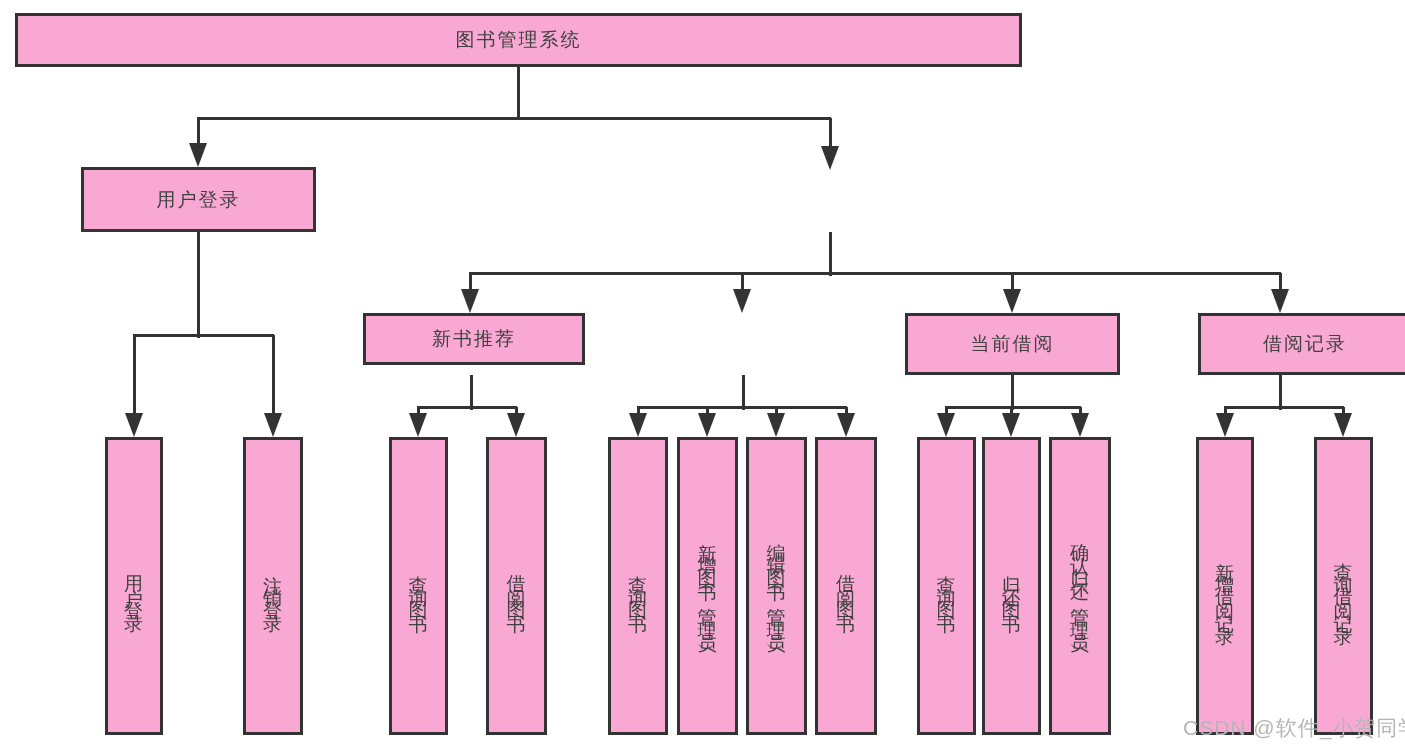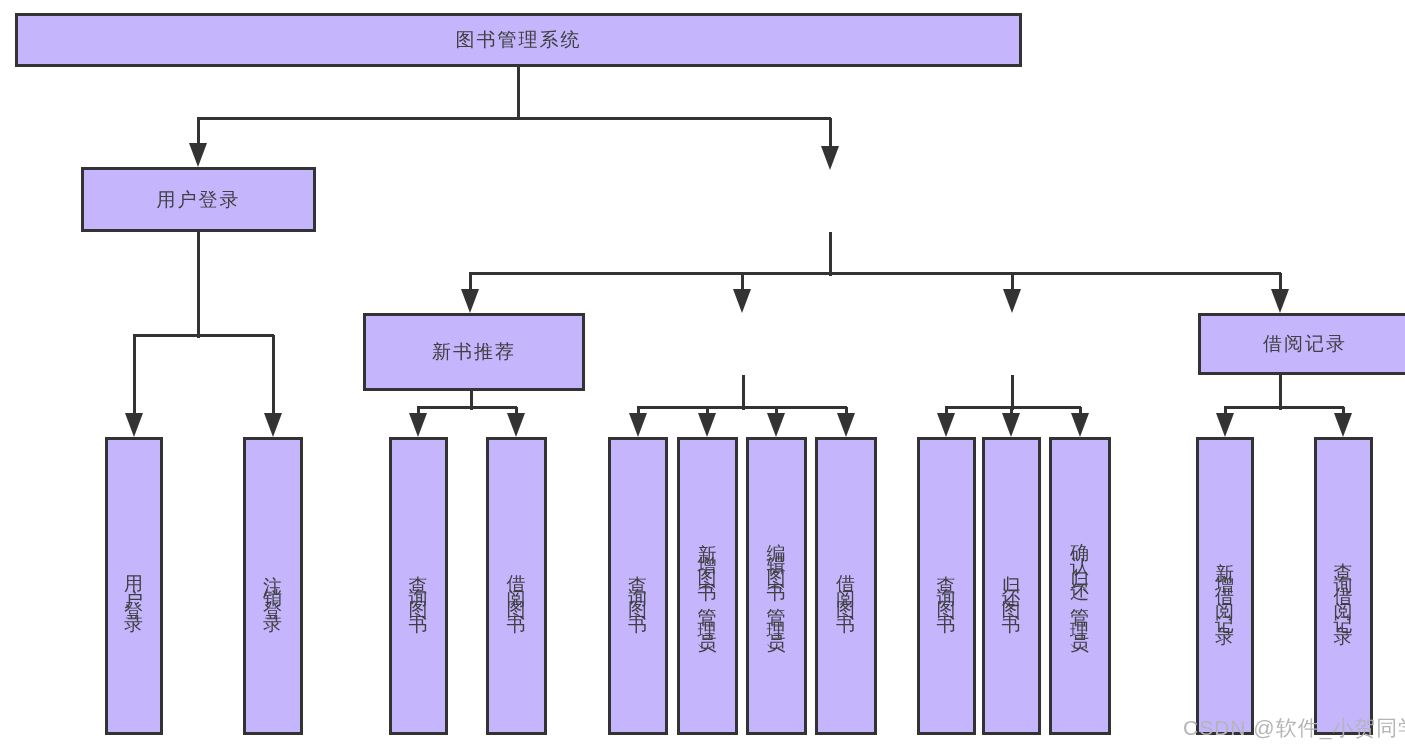--- a/index.html
+++ b/index.html
@@ -9,21 +9,21 @@
     --bg:#ffffff;
   }
   *{box-sizing:border-box;margin:0;padding:0;}
   html,body{background:var(--bg);}
   body{
     width:1405px;height:747px;position:relative;overflow:hidden;
     font-family:"Liberation Sans","DejaVu Sans",sans-serif;
   }
   #canvas{position:absolute;inset:0;background:var(--bg);}
   .node{
-    position:absolute;background:#c4b5fd;border:3px solid var(--line-color);
+    position:absolute;background:#f9a8d4;border:3px solid var(--line-color);
     display:flex;align-items:center;justify-content:center;
   }
   .node-label{
     color:var(--text-color);font-size:19px;letter-spacing:2px;white-space:nowrap;
   }
   .node.vertical .node-label{
     writing-mode:vertical-rl;text-orientation:upright;
     letter-spacing:13px;white-space:normal;line-height:1;
   }
   .cline{position:absolute;background:var(--line-color);}
@@ -94,22 +94,25 @@
     <div class="arrow-stem" style="left: 1224px; top: 407px; width: 3px; height: 10px;"></div>
     <div class="arrow-head" style="left: 1216px; top: 413px;"></div>
     <div class="arrow-stem" style="left: 1342px; top: 407px; width: 3px; height: 10px;"></div>
     <div class="arrow-head" style="left: 1334px; top: 413px;"></div>
     <div class="node horizontal" style="left: 15px; top: 13px; width: 1007px; height: 54px;">
       <span class="node-label">图书管理系统</span>
     </div>
     <div class="node horizontal" style="left: 81px; top: 167px; width: 235px; height: 65px;">
       <span class="node-label">用户登录</span>
     </div>
-    <div class="node horizontal" style="left: 363px; top: 313px; width: 222px; height: 78px;">
+    <div class="node horizontal" style="left: 363px; top: 313px; width: 222px; height: 52px;">
       <span class="node-label">新书推荐</span>
+    </div>
+    <div class="node horizontal" style="left: 905px; top: 313px; width: 215px; height: 62px;">
+      <span class="node-label">当前借阅</span>
     </div>
     <div class="node horizontal" style="left: 1173px; top: 313px; width: 214px; height: 62px; margin-left: 25px;">
       <span class="node-label">借阅记录</span>
     </div>
     <div class="node vertical" style="left: 105px; top: 437px; width: 58px; height: 298px;">
       <span class="node-label">用户登录</span>
     </div>
     <div class="node vertical" style="left: 243px; top: 437px; width: 60px; height: 298px;">
       <span class="node-label">注销登录</span>
     </div>

